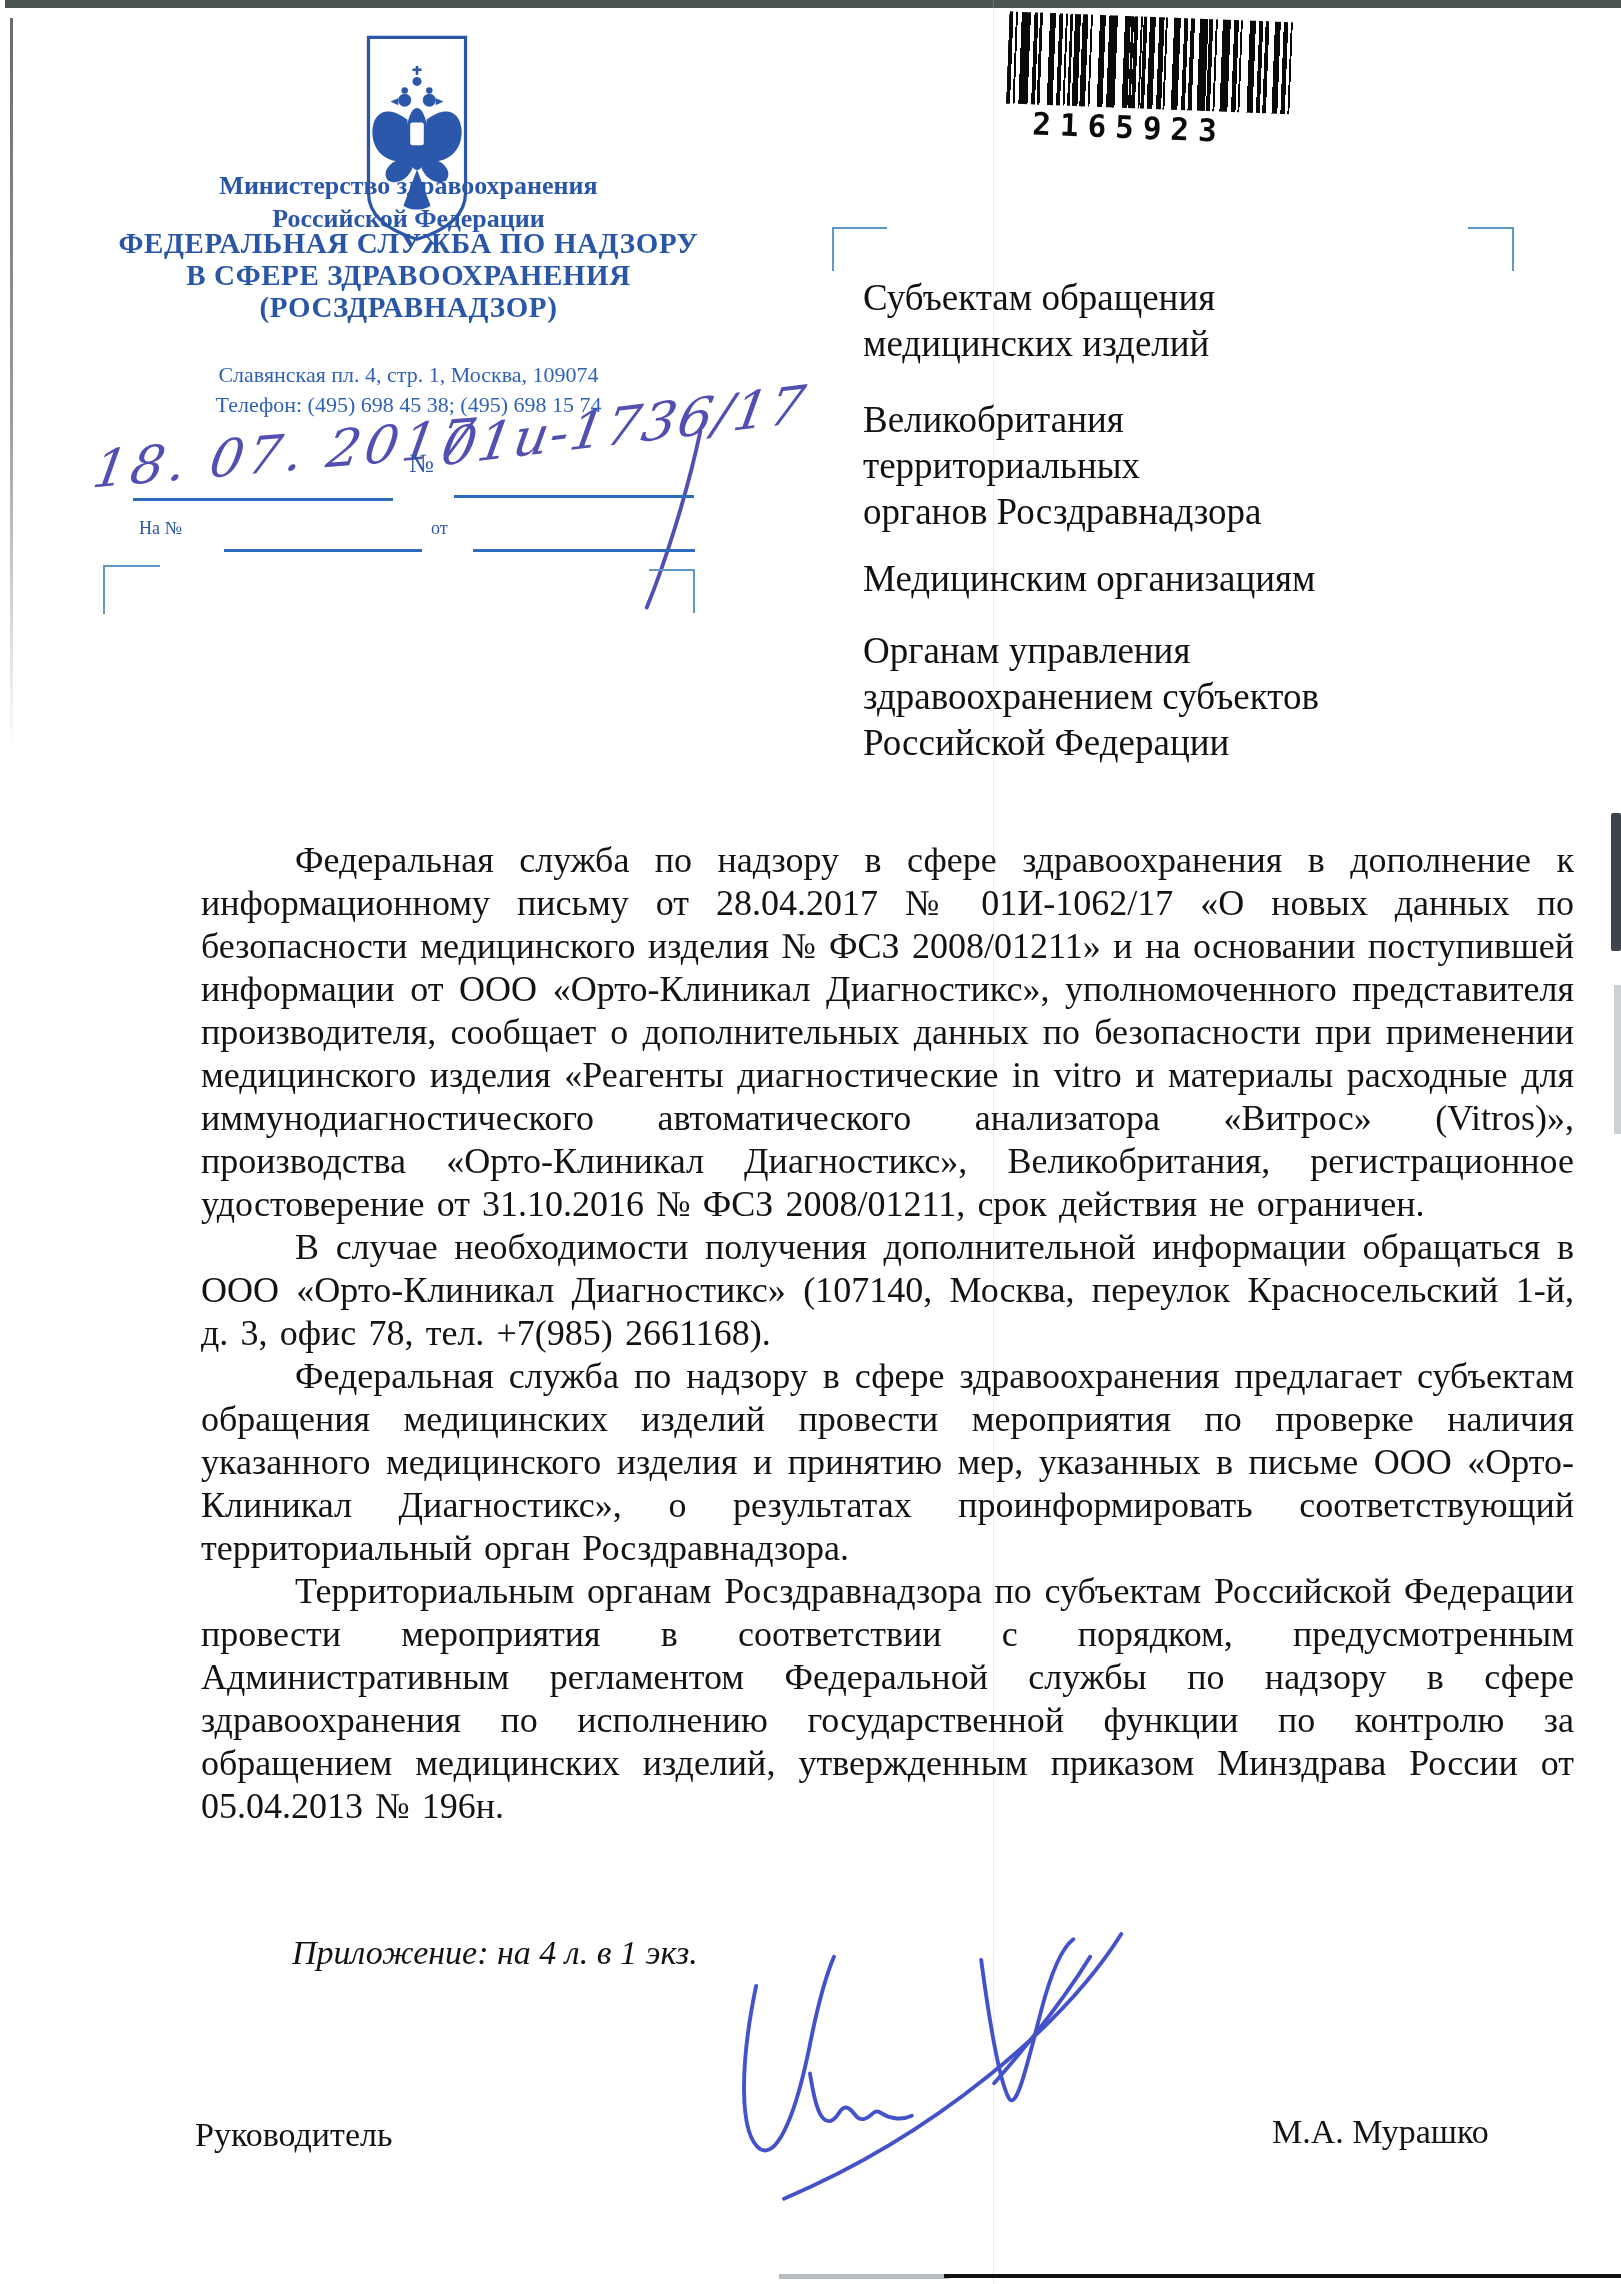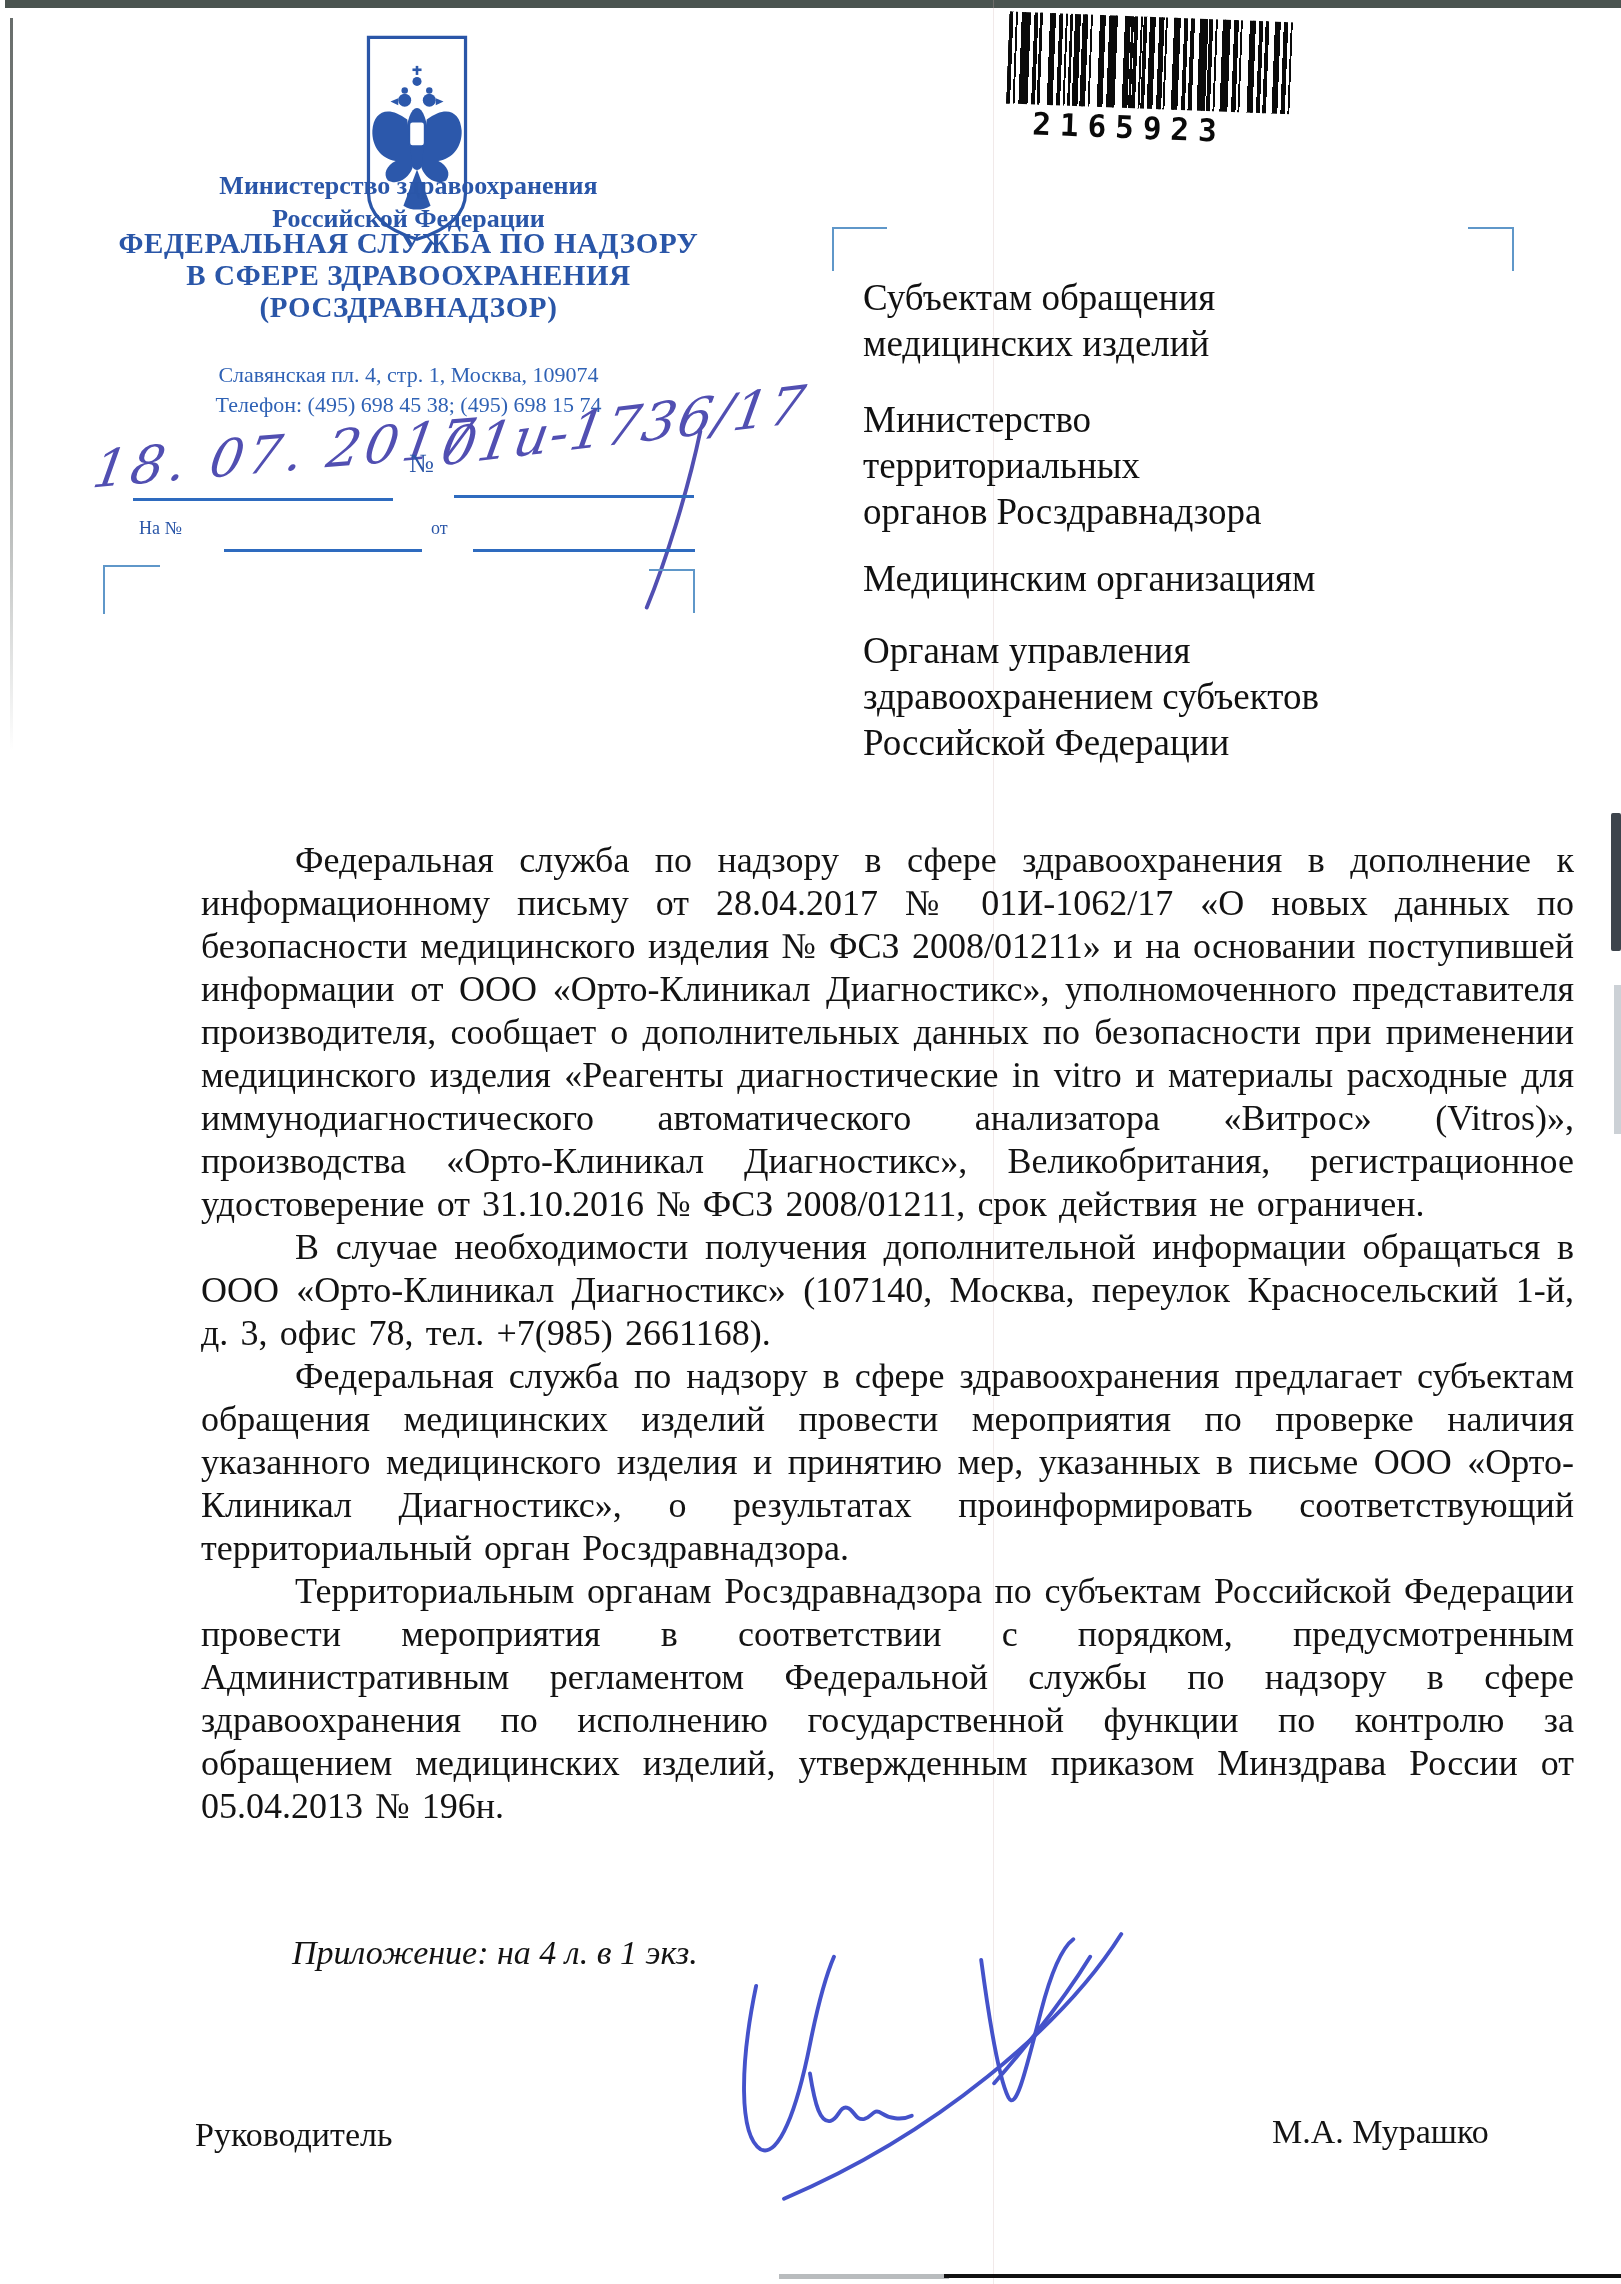--- a/index.html
+++ b/index.html
@@ -131,21 +131,21 @@
   <div class="abs cm-tl" style="left:103px;top:565px;width:55px;height:47px;"></div>
   <div class="abs cm-tr" style="left:649px;top:569px;width:44px;height:42px;"></div>
   <div class="abs cm-tl" style="left:832px;top:227px;width:53px;height:42px;"></div>
   <div class="abs cm-tr" style="left:1468px;top:227px;width:44px;height:42px;"></div>
 
   <div class="abs recip" style="top:275px;">
     <div>Субъектам обращения</div>
     <div>медицинских изделий</div>
   </div>
   <div class="abs recip" style="top:397px;">
-    <div>Министерство</div>
+    <div>Великобритания</div>
     <div>территориальных</div>
     <div>органов Росздравнадзора</div>
   </div>
   <div class="abs recip" style="top:556px;">
     <div>Медицинским организациям</div>
   </div>
   <div class="abs recip" style="top:628px;">
     <div>Органам управления</div>
     <div>здравоохранением субъектов</div>
     <div>Российской Федерации</div>

